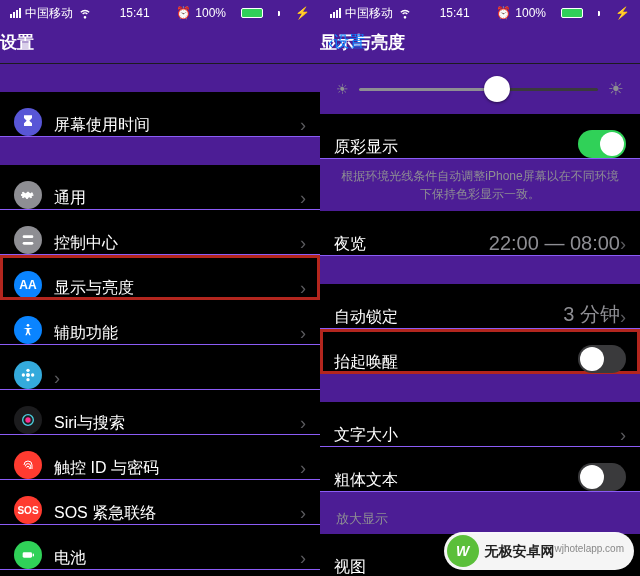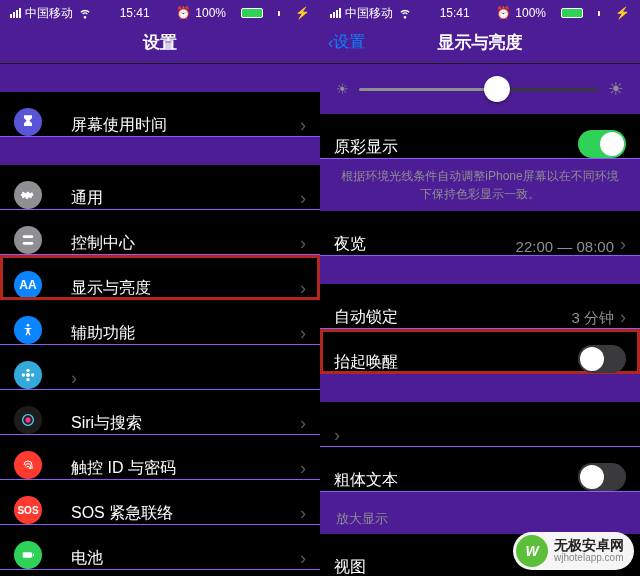--- a/index.html
+++ b/index.html
@@ -7,44 +7,44 @@
 .stage{display:flex;width:640px;height:576px}
 .phone{width:320px;height:576px;background:#4c1d95;color:#fff;position:relative;overflow:hidden}
 .status{display:flex;justify-content:space-between;align-items:center;padding:6px 10px 2px;font-size:12px;height:22px}
 .status .left,.status .right{display:flex;align-items:center;gap:4px}
 .bars{display:inline-flex;align-items:flex-end;gap:1px}
 .bars i{width:2px;background:#fff;display:inline-block}
 .bars i:nth-child(1){height:4px}.bars i:nth-child(2){height:6px}.bars i:nth-child(3){height:8px}.bars i:nth-child(4){height:10px}
 .batt{display:inline-flex;align-items:center;gap:15px}
 .batt-body{width:22px;height:10px;border:1px solid #fff;border-radius:2px;position:relative;background:#30d158}
 .batt-tip{width:2px;height:5px;background:#fff;border-radius:0 1px 1px 0}
-.navbar{height:42px;display:flex;align-items:center;justify-content:center;position:relative;border-bottom:1px solid #1c1c1e}
+.navbar{height:42px;display:flex;align-items:center;justify-content:flex-start;position:relative;border-bottom:1px solid #1c1c1e}
 .navbar .back{position:absolute;left:8px;color:#0a84ff;font-size:16px;display:flex;align-items:center}
 .navbar .title{font-size:17px;font-weight:600}
 .section-gap{height:28px}
 .row{display:flex;align-items:flex-end;height:45px;padding:0 14px;background:#000;border-bottom:1px solid #8b5cf6;position:relative}
-.row .icon{width:28px;height:28px;border-radius:14px;margin-right:29px;display:flex;align-items:center;justify-content:center;font-size:15px;color:#fff;flex-shrink:0}
+.row .icon{width:28px;height:28px;border-radius:14px;margin-right:12px;display:flex;align-items:center;justify-content:center;font-size:15px;color:#fff;flex-shrink:0}
 .row .label{flex:1;font-size:16px}
-.row .value{color:#8e8e93;font-size:15px;margin-right:6px}
+.row .value{color:#8e8e93;font-size:20px;}
 .row .chev{color:#5a5a5e;font-size:18px}
 .hl{outline:3px solid #b3261e;outline-offset:-3px;z-index:2}
 .footnote{font-size:12px;color:#8e8e93;text-align:center;padding:8px 20px;line-height:1.5}
 .slider-row{display:flex;align-items:center;height:50px;padding:0 16px;gap:10px}
 .sun{color:#8e8e93;font-size:14px}
 .track{flex:1;height:3px;background:#3a3a3c;border-radius:2px;position:relative}
 .track-fill{position:absolute;left:0;top:0;height:100%;background:#8e8e93;border-radius:2px}
 .thumb{position:absolute;top:50%;width:26px;height:26px;background:#fff;border-radius:50%;transform:translate(-50%,-50%);box-shadow:0 1px 3px rgba(0,0,0,.5)}
 .toggle{width:48px;height:28px;border-radius:14px;position:relative;flex-shrink:0}
 .toggle.on{background:#30d158}.toggle.off{background:#3a3a3c}
 .toggle .knob{position:absolute;top:2px;width:24px;height:24px;background:#fff;border-radius:50%}
 .toggle.on .knob{right:2px}.toggle.off .knob{left:2px}
 .header-label{color:#8e8e93;font-size:13px;padding:18px 16px 6px}
 .watermark{position:absolute;right:6px;bottom:6px;display:flex;align-items:center;gap:6px;background:rgba(255,255,255,.96);padding:3px 10px 3px 3px;border-radius:20px;z-index:20}
 .wm-logo{width:32px;height:32px;border-radius:50%;background:#5bbf3a;display:flex;align-items:center;justify-content:center;color:#fff;font-weight:900;font-size:14px;font-style:italic}
-.wm-text{display:flex;flex-direction:column;line-height:1.05}
+.wm-text{display:flex;flex-direction:row;line-height:1.05}
 .wm-cn{font-size:14px;font-weight:700;color:#222}
 .wm-url{font-size:10px;color:#888}
 .ic-hourglass{background:#5856d6}
 .ic-general{background:#8e8e93}
 .ic-control{background:#8e8e93}
 .ic-display{background:#0a84ff}
 .ic-access{background:#0a84ff}
 .ic-wallpaper{background:#34aadc}
 .ic-siri{background:#1c1c1e}
 .ic-touchid{background:#ff3b30}
@@ -251,20 +251,21 @@
     </div>
     <div class="row hl">
       <div class="label">抬起唤醒</div>
       <div class="toggle off">
           <div class="knob"></div>
         </div>
     </div>
 
     <div class="section-gap"></div>
     <div class="row">
+      <div class="label">文字大小</div>
       <div class="chev">›</div>
     </div>
     <div class="row">
       <div class="label">粗体文本</div>
       <div class="toggle off">
           <div class="knob"></div>
         </div>
     </div>
 
     <div class="header-label">放大显示</div>

